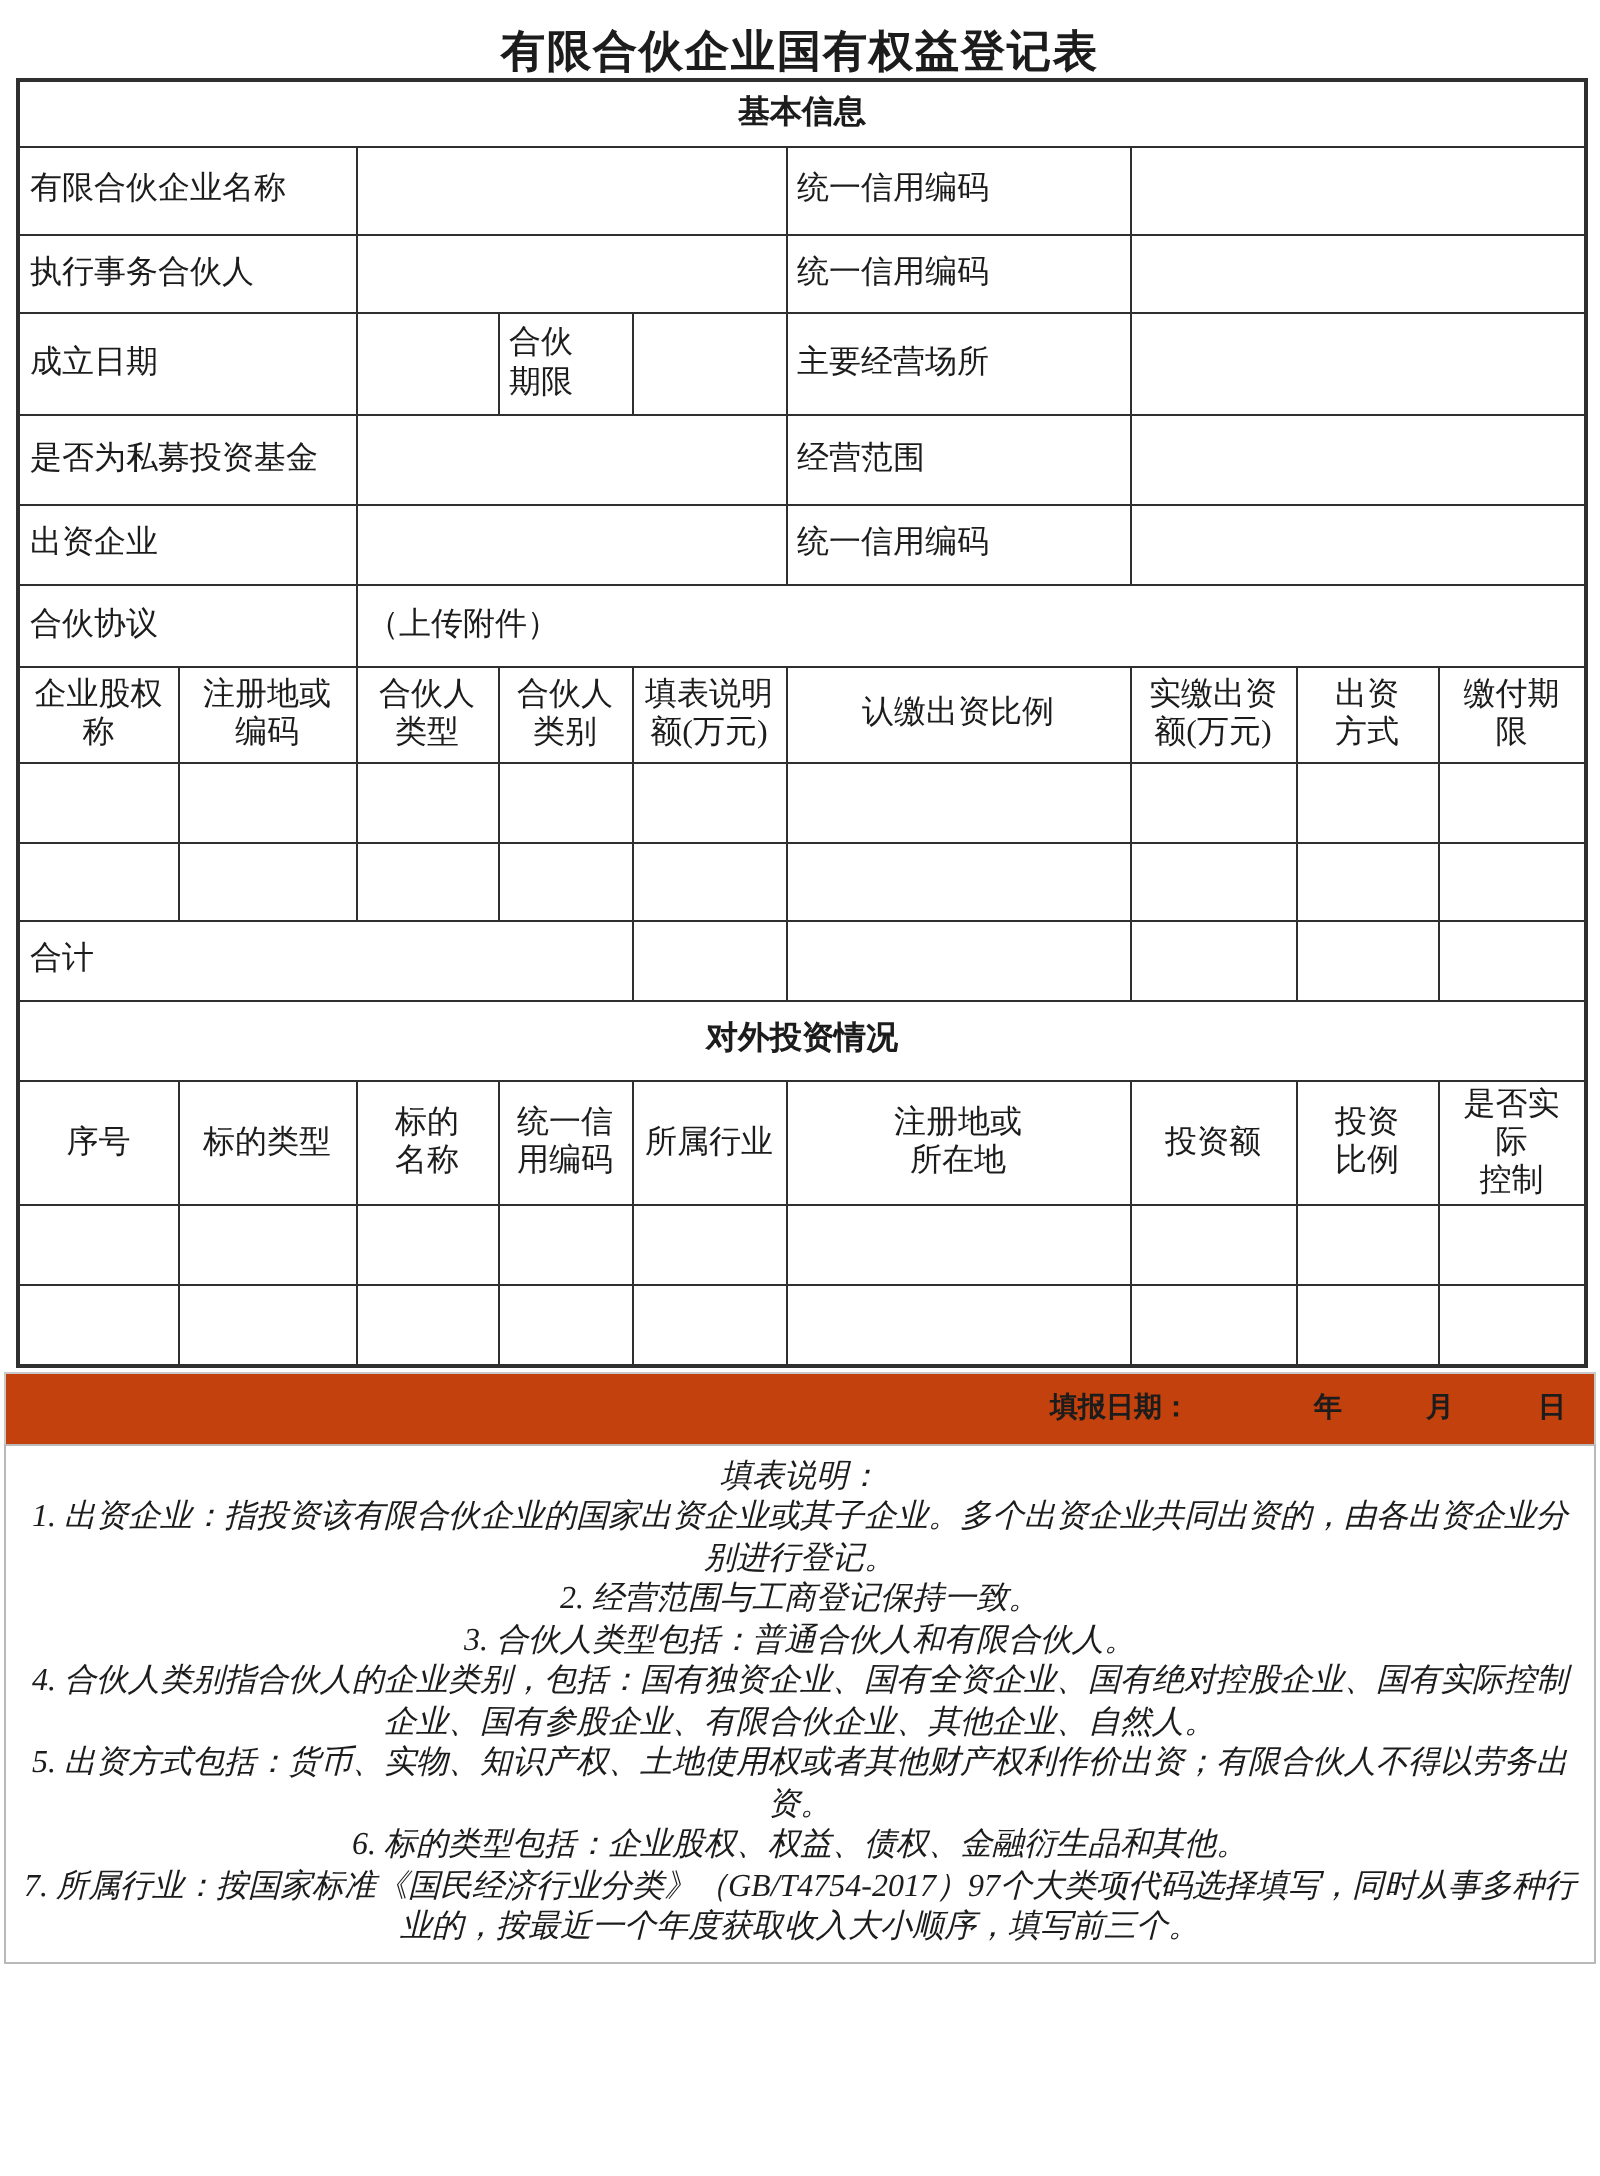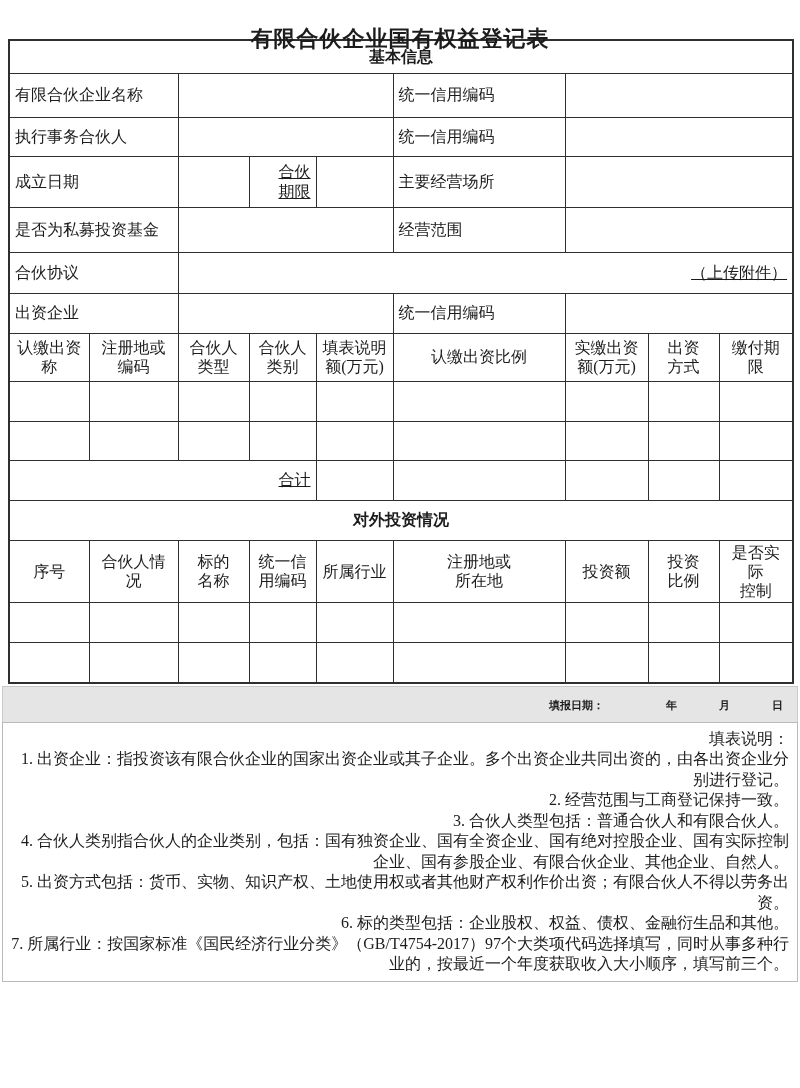--- a/index.html
+++ b/index.html
@@ -6,21 +6,21 @@
   html, body { margin: 0; padding: 0; background: #ffffff; }
   .page {
     position: relative;
     width: 800px; height: 1088px;
     background: #ffffff;
     font-family: "Liberation Serif", "DejaVu Serif", serif;
     color: #1c1c1c;
     overflow: hidden;
   }
   .title {
-    margin: 0; padding-top: 24px; height: 39px;
+    margin: 0; padding-top: 11px; height: 39px;
     text-align: center;
     font-size: 22px; font-weight: bold; letter-spacing: 1px;
   }
   table.form {
     margin-left: 8px;
     width: 784px;
     border-collapse: collapse;
     table-layout: fixed;
     border: 2px solid #2f2f2f;
   }
@@ -30,49 +30,49 @@
     padding: 2px 5px;
     overflow: hidden;
     line-height: 1.2;
   }
   td.banner {
     font-size: 19px; font-weight: bold; text-align: center;
     padding: 3px 0;
     margin-left: 36px;
   }
   td.lbl { text-align: left; font-family: Liberation Serif, serif; }
-  td.ctr { text-align: right; text-decoration: underline; }
+  td.ctr { text-align: left; }
   td.wrap { white-space: pre-line; }
   td.hd {
     text-align: center; font-size: 15px;
     white-space: pre-line; line-height: 1.3;
     padding: 2px 3px;
   }
   .date-row {
     margin: 2px 2px 0 2px;
     height: 36px;
-    background: #e5e5e5;
+    background: #c2410c;
     border: 1px solid #c9c9c9;
     border-bottom: none;
     text-align: right;
     padding-right: 14px;
-    font-size: 11px; font-weight: bold;
+    font-size: 14px; font-weight: bold;
     line-height: 36px;
   }
   .date-row .gap-wide { margin-left: 62px; }
   .date-row .gap { margin-left: 42px; }
   .notes {
     margin: 0 2px;
     border: 1px solid #b9b9b9;
     padding: 6px 8px 6px 8px;
     font-size: 16px;
     line-height: 20.5px;
     background: #ffffff;
   }
-  .notes .note-line { text-align: right; }
+  .notes .note-line { text-align: center; font-style: italic; }
 </style>
 </head>
 <body>
 
 <div class="page">
 
   <h1 class="title">有限合伙企业国有权益登记表</h1>
 
   <table class="form">
     <colgroup>
@@ -111,33 +111,33 @@
       <td></td>
       <td class="lbl">主要经营场所</td>
       <td colspan="3"></td>
     </tr>
     <tr style="height:45px">
       <td colspan="2" class="lbl">是否为私募投资基金</td>
       <td colspan="3"></td>
       <td class="lbl">经营范围</td>
       <td colspan="3"></td>
     </tr>
+    <tr style="height:40px">
+      <td colspan="2" class="lbl">出资企业</td>
+      <td colspan="3"></td>
+      <td class="lbl">统一信用编码</td>
+      <td colspan="3"></td>
+    </tr>
     <tr style="height:41px">
       <td colspan="2" class="lbl">合伙协议</td>
       <td colspan="7" class="ctr">（上传附件）</td>
     </tr>
-    <tr style="height:40px">
-      <td colspan="2" class="lbl">出资企业</td>
-      <td colspan="3"></td>
-      <td class="lbl">统一信用编码</td>
-      <td colspan="3"></td>
-    </tr>
 
     <tr style="height:48px">
-      <td class="hd">认缴出资
+      <td class="hd">企业股权
 称</td>
       <td class="hd">注册地或
 编码</td>
       <td class="hd">合伙人
 类型</td>
       <td class="hd">合伙人
 类别</td>
       <td class="hd">填表说明
 额(万元)</td>
       <td class="hd">认缴出资比例</td>
@@ -176,21 +176,21 @@
       <td></td>
       <td></td>
       <td></td>
     </tr>
 
     <tr style="height:40px">
       <td colspan="9" class="banner">对外投资情况</td>
     </tr>
     <tr style="height:50px">
       <td class="hd">序号</td>
-      <td class="hd">合伙人情况</td>
+      <td class="hd">标的类型</td>
       <td class="hd">标的
 名称</td>
       <td class="hd">统一信
 用编码</td>
       <td class="hd">所属行业</td>
       <td class="hd">注册地或
 所在地</td>
       <td class="hd">投资额</td>
       <td class="hd">投资
 比例</td>

